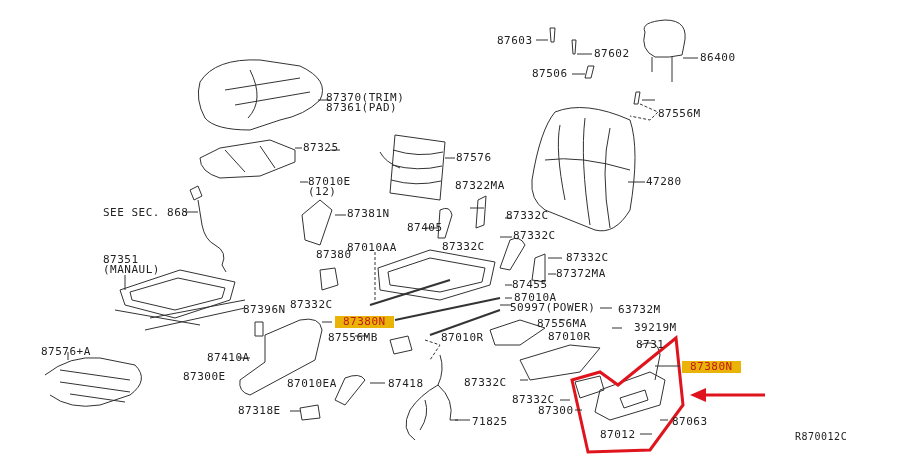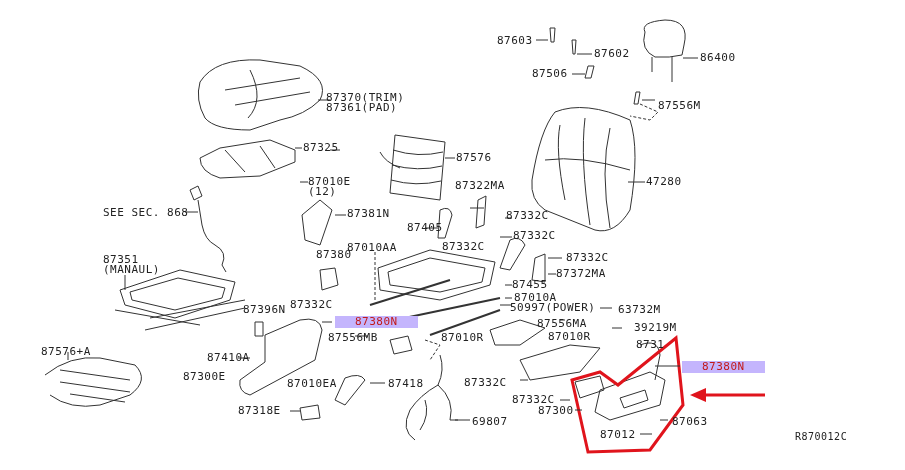--- a/index.html
+++ b/index.html
@@ -1,20 +1,20 @@
 <!DOCTYPE html>
 <html><head>
 <meta charset="utf-8">
 <style>
   html, body { margin:0; padding:0; background:#ffffff; }
   #canvas { position:relative; width:905px; height:470px; overflow:hidden; background:#fff;
     font-family:"DejaVu Sans Mono","Liberation Mono",monospace; }
   svg.art { position:absolute; left:0; top:0; }
   .lbl { position:absolute; font-size:11px; letter-spacing:0.5px; color:#222; white-space:nowrap; line-height:12px; }
-  .hl { background:#c4b5fd; color:#c21a1a; padding:0 20px; }
+  .hl { background:#eab308; color:#c21a1a; padding:0 8px; }
   .code { position:absolute; font-size:10px; color:#222; letter-spacing:0.5px; }
 </style>
 </head>
 <body>
 
 <div id="canvas">
 <svg class="art" width="905" height="470" viewBox="0 0 905 470" fill="none" stroke="#333" stroke-width="1">
 
   <g>
     <path d="M200 82 Q215 58 260 60 L300 66 Q330 80 320 100 Q305 115 280 120 L250 130 Q215 130 205 118 Q195 100 200 82Z"></path>
@@ -158,21 +158,21 @@
     <line x1="575" y1="410" x2="582" y2="410"></line>
     <line x1="640" y1="434" x2="652" y2="434"></line>
     <line x1="660" y1="420" x2="668" y2="420"></line>
   </g>
 </svg>
 
 <span class="lbl" style="left:497px;top:35px">87603</span>
 <span class="lbl" style="left:594px;top:48px">87602</span>
 <span class="lbl" style="left:700px;top:52px">86400</span>
 <span class="lbl" style="left:532px;top:68px">87506</span>
-<span class="lbl" style="left:658px;top:100px">87556M</span>
+<span class="lbl" style="left:658px;top:108px">87556M</span>
 <span class="lbl" style="left:326px;top:92px">87370(TRIM)</span>
 <span class="lbl" style="left:326px;top:102px">87361(PAD)</span>
 <span class="lbl" style="left:303px;top:142px">87325</span>
 <span class="lbl" style="left:456px;top:152px">87576</span>
 <span class="lbl" style="left:308px;top:176px">87010E</span>
 <span class="lbl" style="left:308px;top:186px">(12)</span>
 <span class="lbl" style="left:455px;top:180px">87322MA</span>
 <span class="lbl" style="left:646px;top:176px">47280</span>
 <span class="lbl" style="left:103px;top:207px">SEE SEC. 868</span>
 <span class="lbl" style="left:347px;top:208px">87381N</span>
@@ -202,18 +202,18 @@
 <span class="lbl" style="left:207px;top:352px">87410A</span>
 <span class="lbl" style="left:636px;top:339px">8731</span>
 <span class="lbl hl" style="left:682px;top:361px">87380N</span>
 <span class="lbl" style="left:183px;top:371px">87300E</span>
 <span class="lbl" style="left:287px;top:378px">87010EA</span>
 <span class="lbl" style="left:388px;top:378px">87418</span>
 <span class="lbl" style="left:464px;top:377px">87332C</span>
 <span class="lbl" style="left:512px;top:394px">87332C</span>
 <span class="lbl" style="left:538px;top:405px">87300</span>
 <span class="lbl" style="left:238px;top:405px">87318E</span>
-<span class="lbl" style="left:472px;top:416px">69807</span>
+<span class="lbl" style="left:472px;top:416px">71825</span>
 <span class="lbl" style="left:600px;top:429px">87012</span>
 <span class="lbl" style="left:672px;top:416px">87063</span>
 
 <span class="code" style="left:795px;top:431px">R870012C</span>
 </div>
 
 </body></html>

